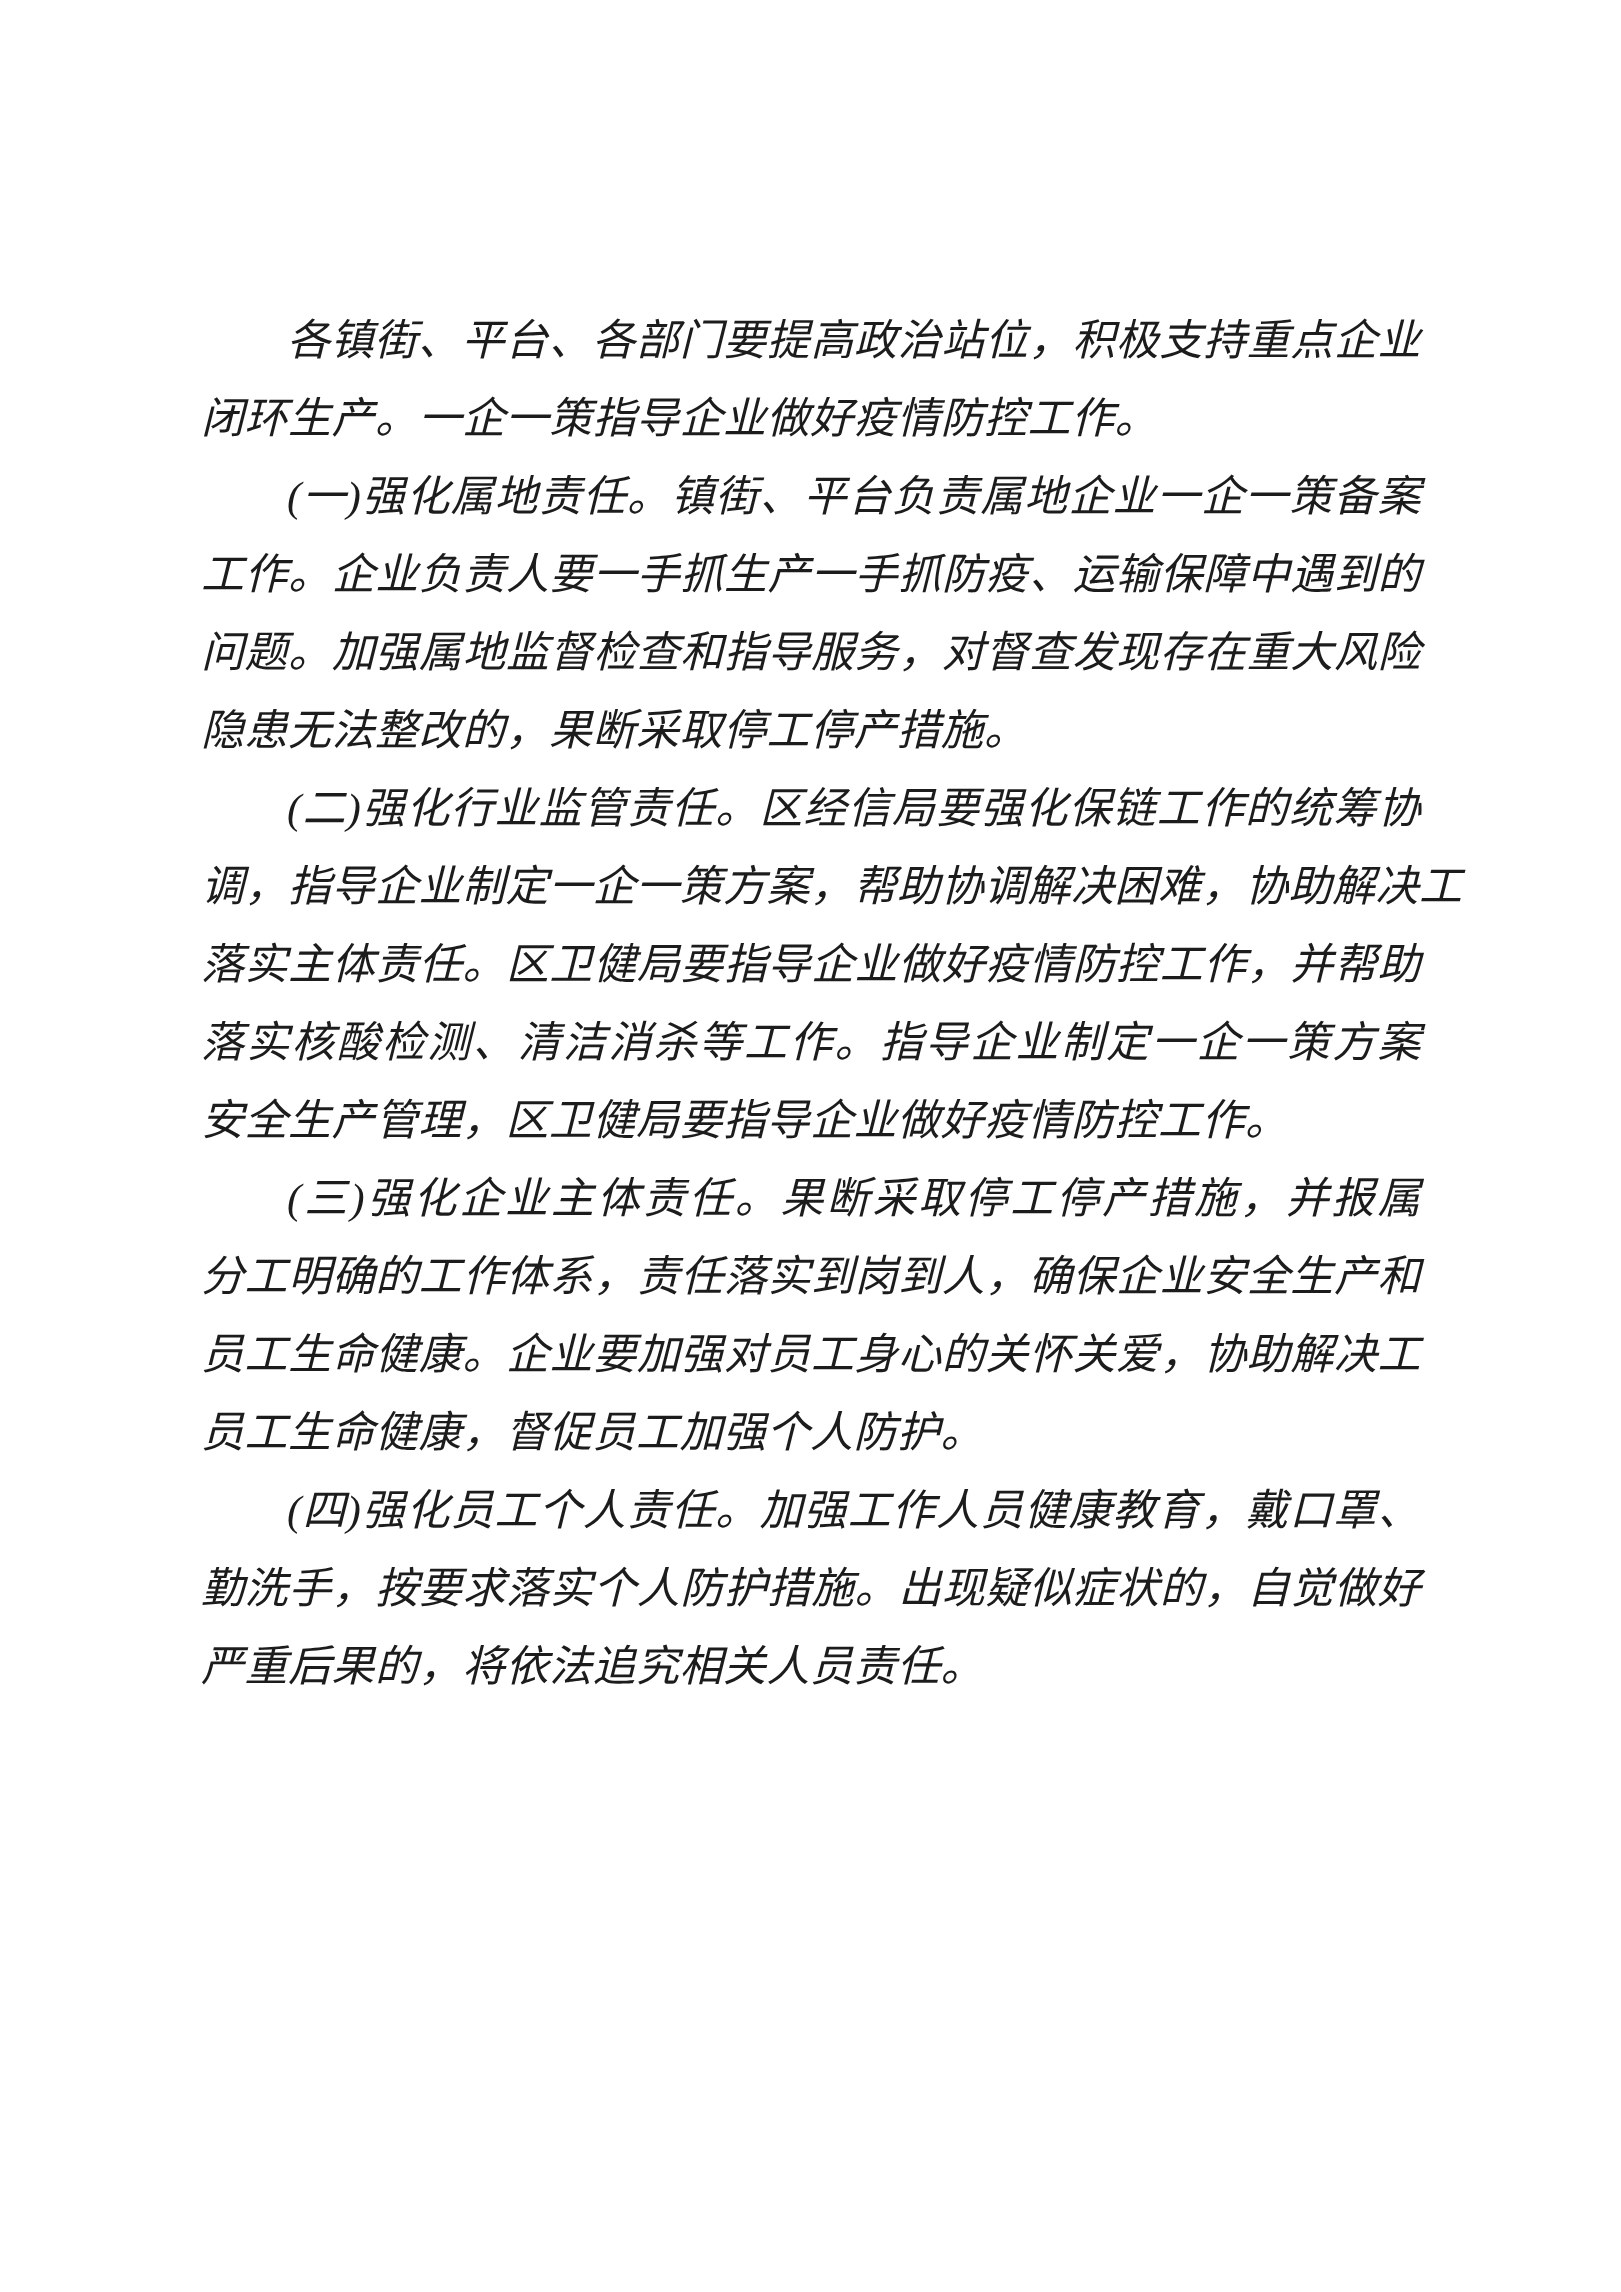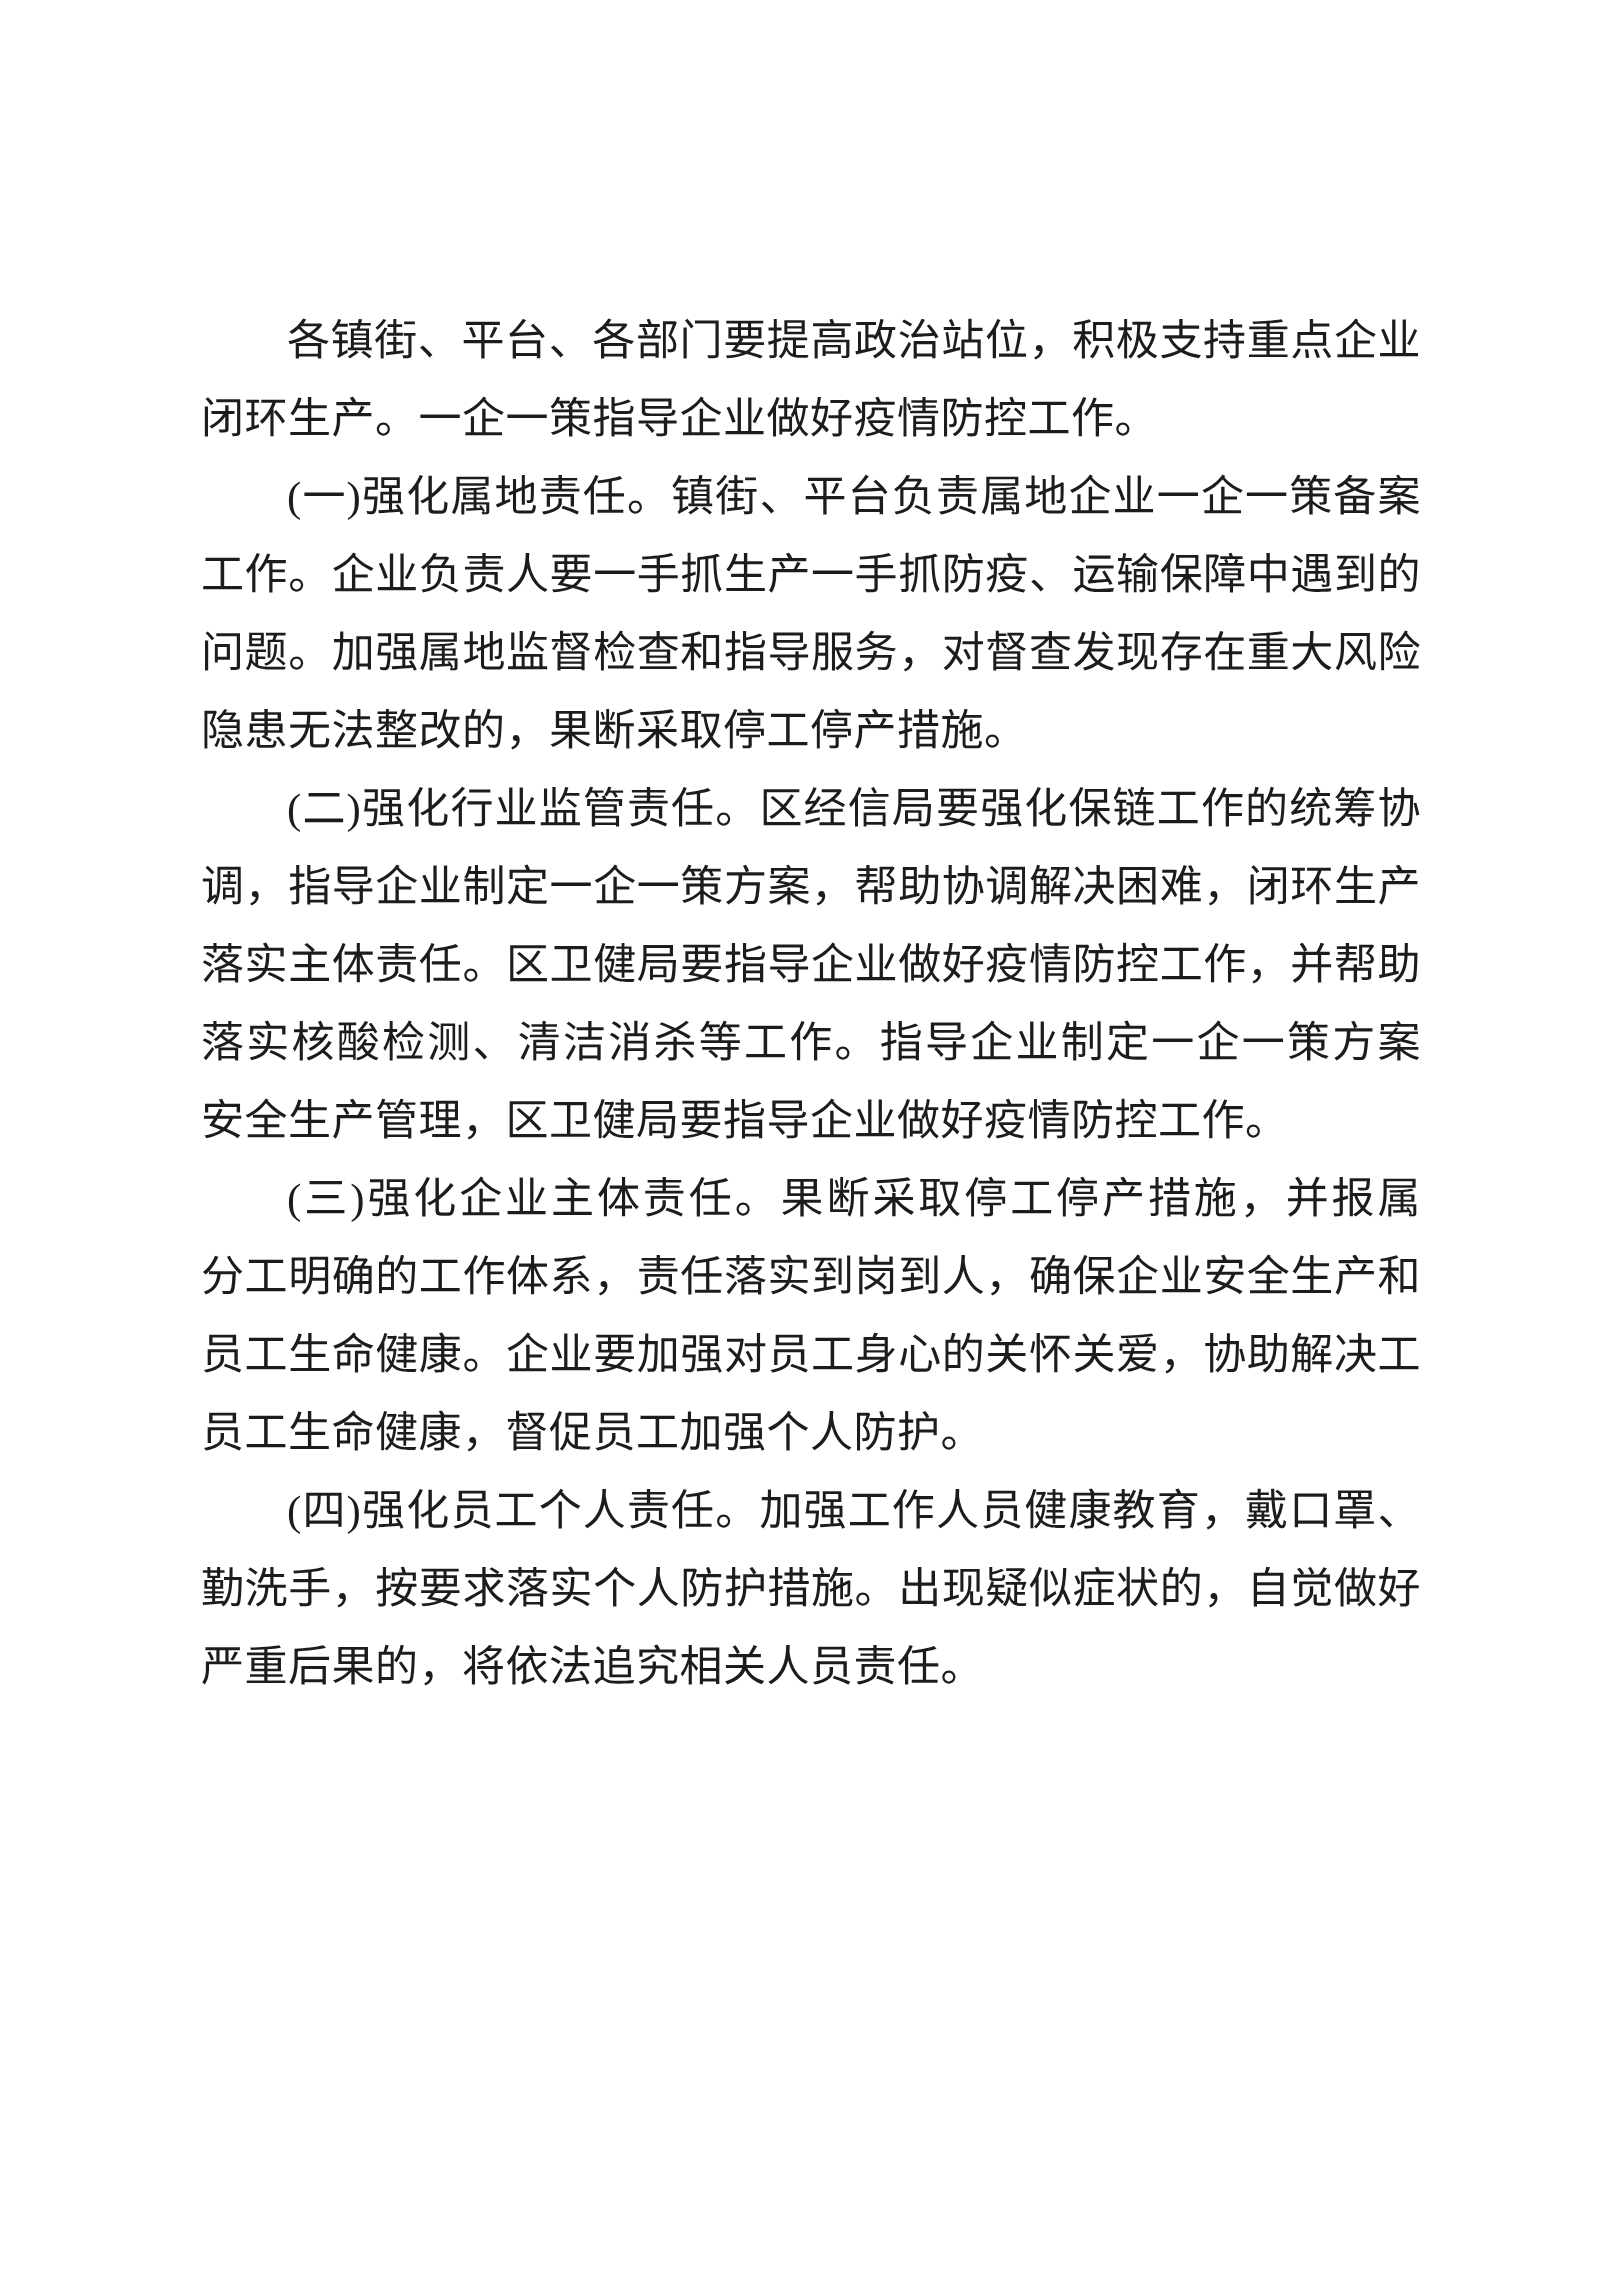--- a/index.html
+++ b/index.html
@@ -6,20 +6,21 @@
     margin: 0;
     padding: 0;
     background: #ffffff;
   }
   .page {
     position: relative;
     width: 1621px;
     height: 2293px;
     background: #ffffff;
     overflow: hidden;
+    font-style: italic;
   }
   .content {
     position: absolute;
     left: 201px;
     top: 302px;
     width: 1220px;
     color: #1c1c1c;
     font-family: "Liberation Serif", "DejaVu Serif", serif;
     font-size: 43px;
     line-height: 78px;
@@ -55,21 +56,21 @@
 
     <p class="para">
       <span class="line first">(一)强化属地责任。镇街、平台负责属地企业一企一策备案</span>
       <span class="line">工作。企业负责人要一手抓生产一手抓防疫、运输保障中遇到的</span>
       <span class="line">问题。加强属地监督检查和指导服务，对督查发现存在重大风险</span>
       <span class="line end">隐患无法整改的，果断采取停工停产措施。</span>
     </p>
 
     <p class="para">
       <span class="line first">(二)强化行业监管责任。区经信局要强化保链工作的统筹协</span>
-      <span class="line">调，指导企业制定一企一策方案，帮助协调解决困难，闭环生产</span>
+      <span class="line">调，指导企业制定一企一策方案，帮助协调解决困难，协助解决工</span>
       <span class="line">落实主体责任。区卫健局要指导企业做好疫情防控工作，并帮助</span>
       <span class="line">落实核酸检测、清洁消杀等工作。指导企业制定一企一策方案</span>
       <span class="line end">安全生产管理，区卫健局要指导企业做好疫情防控工作。</span>
     </p>
 
     <p class="para">
       <span class="line first">(三)强化企业主体责任。果断采取停工停产措施，并报属</span>
       <span class="line">分工明确的工作体系，责任落实到岗到人，确保企业安全生产和</span>
       <span class="line">员工生命健康。企业要加强对员工身心的关怀关爱，协助解决工</span>
       <span class="line end">员工生命健康，督促员工加强个人防护。</span>

